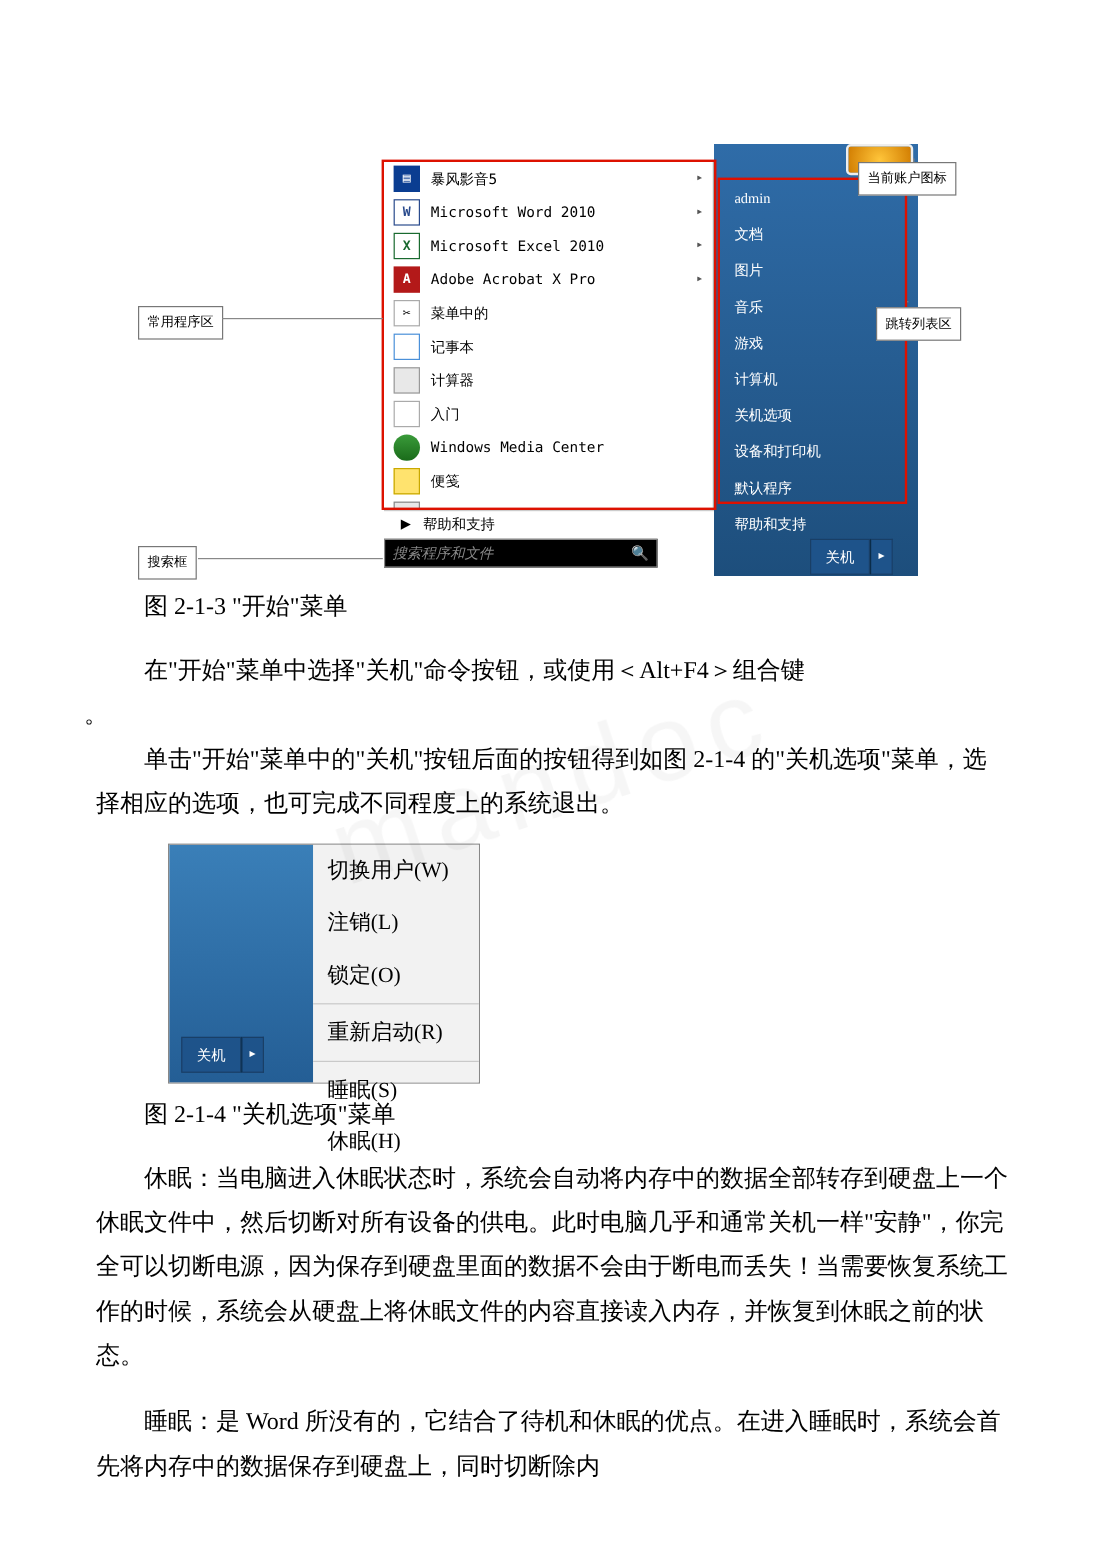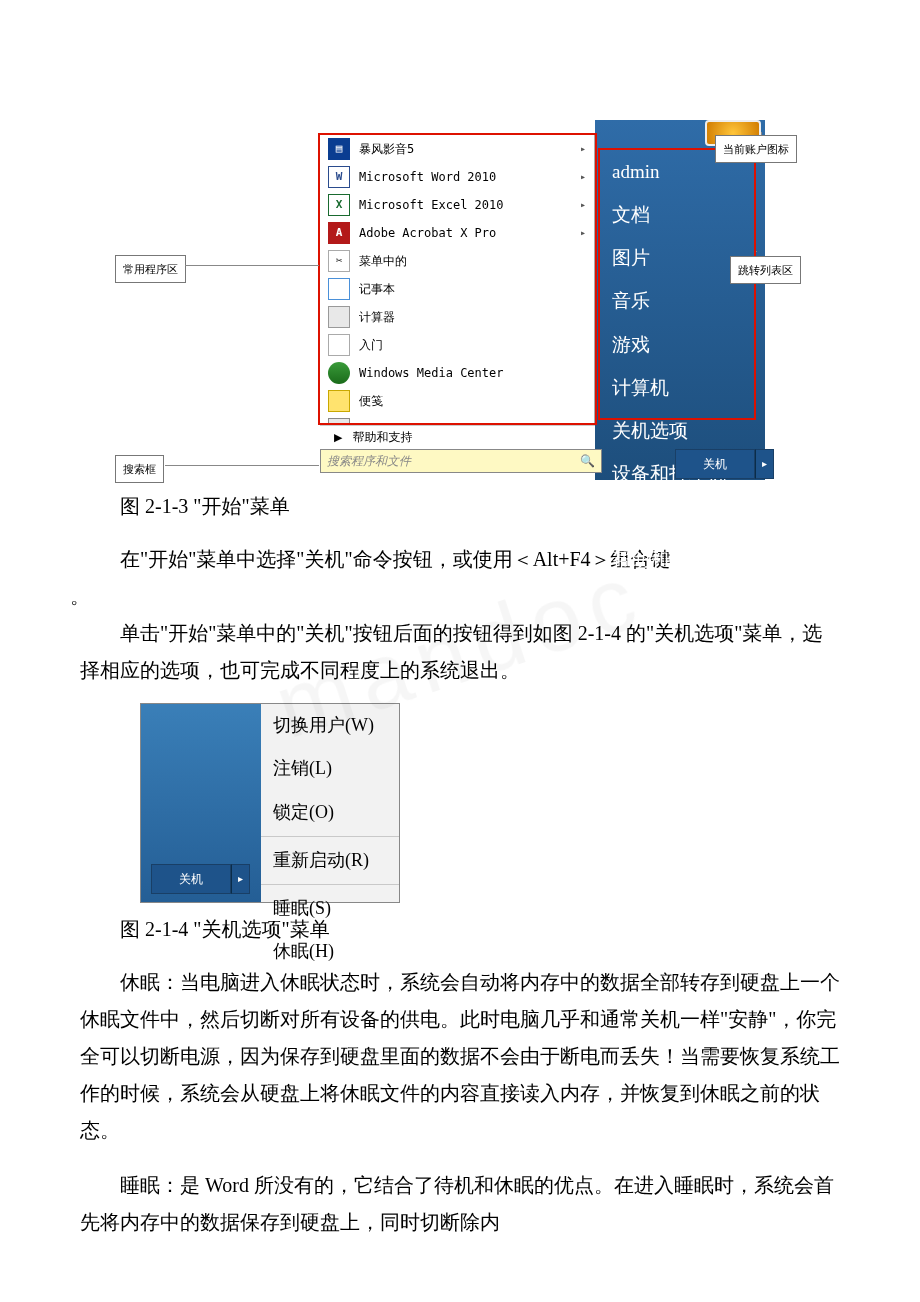--- a/index.html
+++ b/index.html
@@ -61,41 +61,41 @@
     background: #fff;
     border-top: 1px solid #ccc;
     display: flex; align-items: center;
     padding-left: 14px; gap: 10px;
     font-size: 12px;
   }
   .sm-allprog .arrow { font-size: 11px; }
   .sm-search {
     position: absolute;
     left: 205px; top: 329px;
-    width: 282px; height: 24px;
-    background: #fef9c3;
+    width: 228px; height: 24px;
+    background: #000000;
     border: 1px solid #888;
     display: flex; align-items: center;
     font-size: 12px; color: #888; font-style: italic;
     padding: 0 6px;
   }
   .sm-search .glass {
     margin-left: auto; color: #2f6ca8; font-style: normal;
   }
   .sm-shutdown {
     position: absolute;
     left: 560px; top: 329px;
     display: flex;
   }
   .sd-btn {
     background: #1e538a;
     border: 1px solid #193f66;
     color: #fff;
     font-size: 12px;
-    padding: 3px 27px;
+    padding: 3px 12px;
   }
   .sd-arrow {
     background: #1e538a;
     border: 1px solid #193f66;
     border-left: 1px solid #0a2c49;
     color: #fff;
     font-size: 10px;
     padding: 3px 6px;
     display: flex; align-items: center;
   }
@@ -107,21 +107,21 @@
     font-family: "SimSun", monospace;
   }
   .prog-item .ico {
     width: 22px; height: 22px;
     margin-right: 9px;
     display: flex; align-items: center; justify-content: center;
     font-size: 11px; font-weight: bold;
   }
   .prog-item .sub { margin-left: auto; font-size: 10px; color: #555; }
   .jump-item {
-    color: #fff; font-size: 19px;
+    color: #fff; font-size: 12px;
     padding: 4px 12px;
   }
   .avatar {
     position: absolute;
     left: 590px; top: 0;
     width: 56px; height: 26px;
     background: radial-gradient(circle, #ffc53a, #d17c00);
     border: 2px solid #eee;
     border-radius: 4px;
   }

